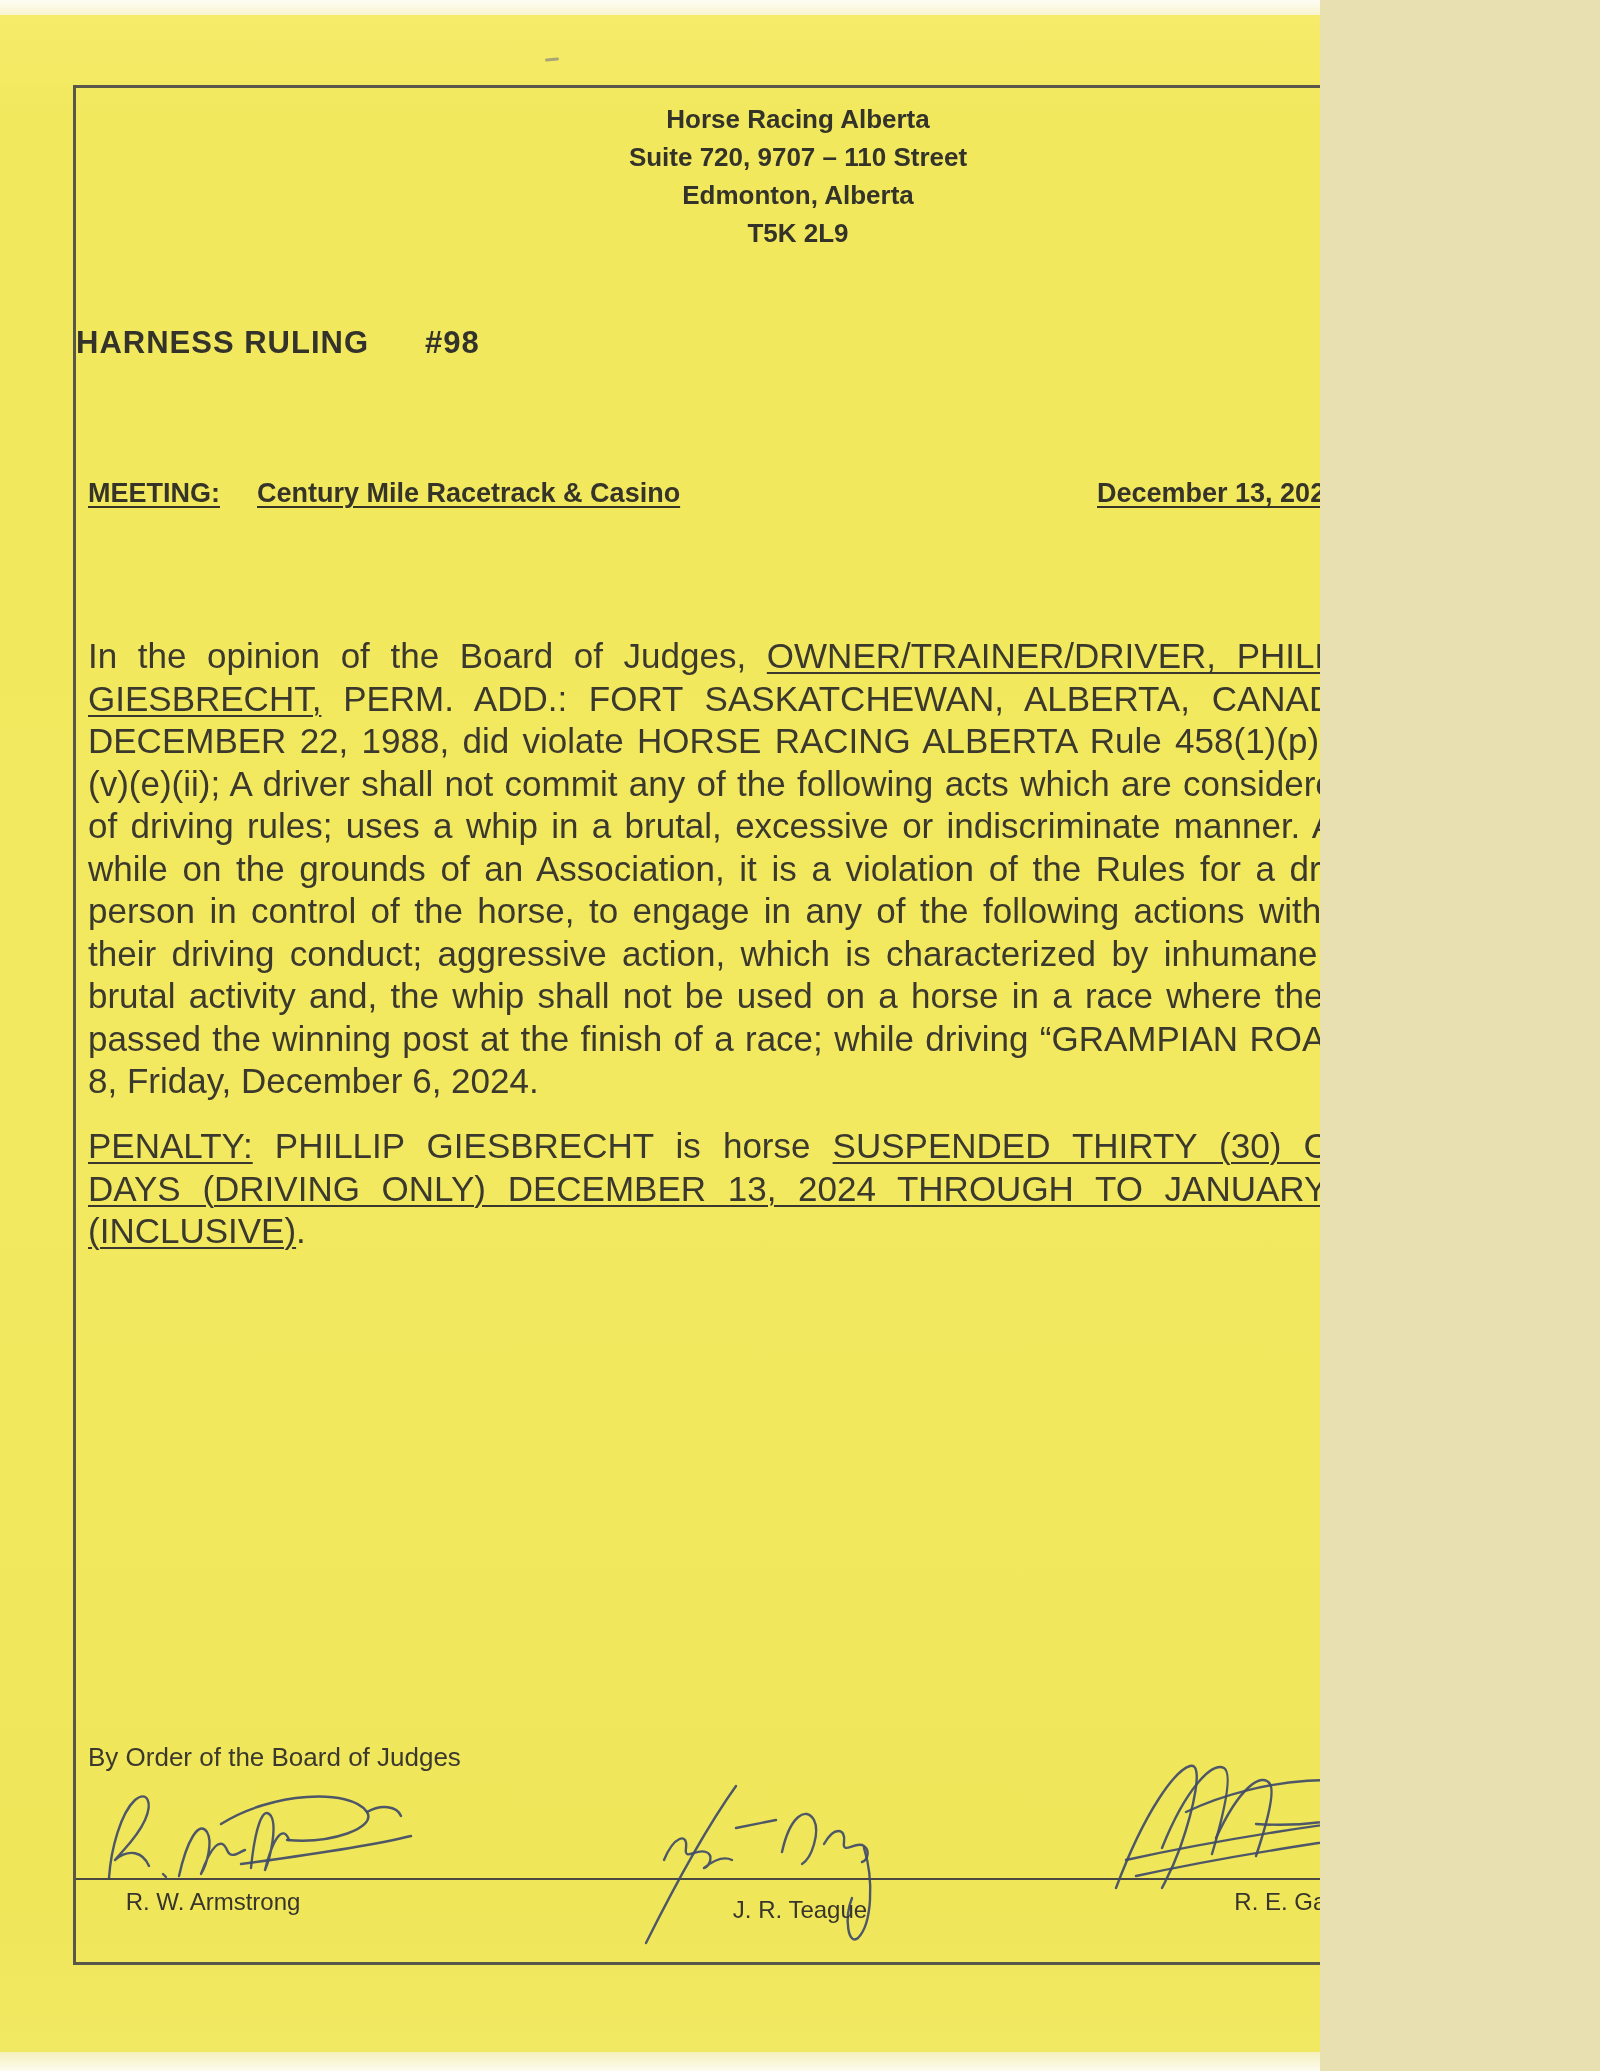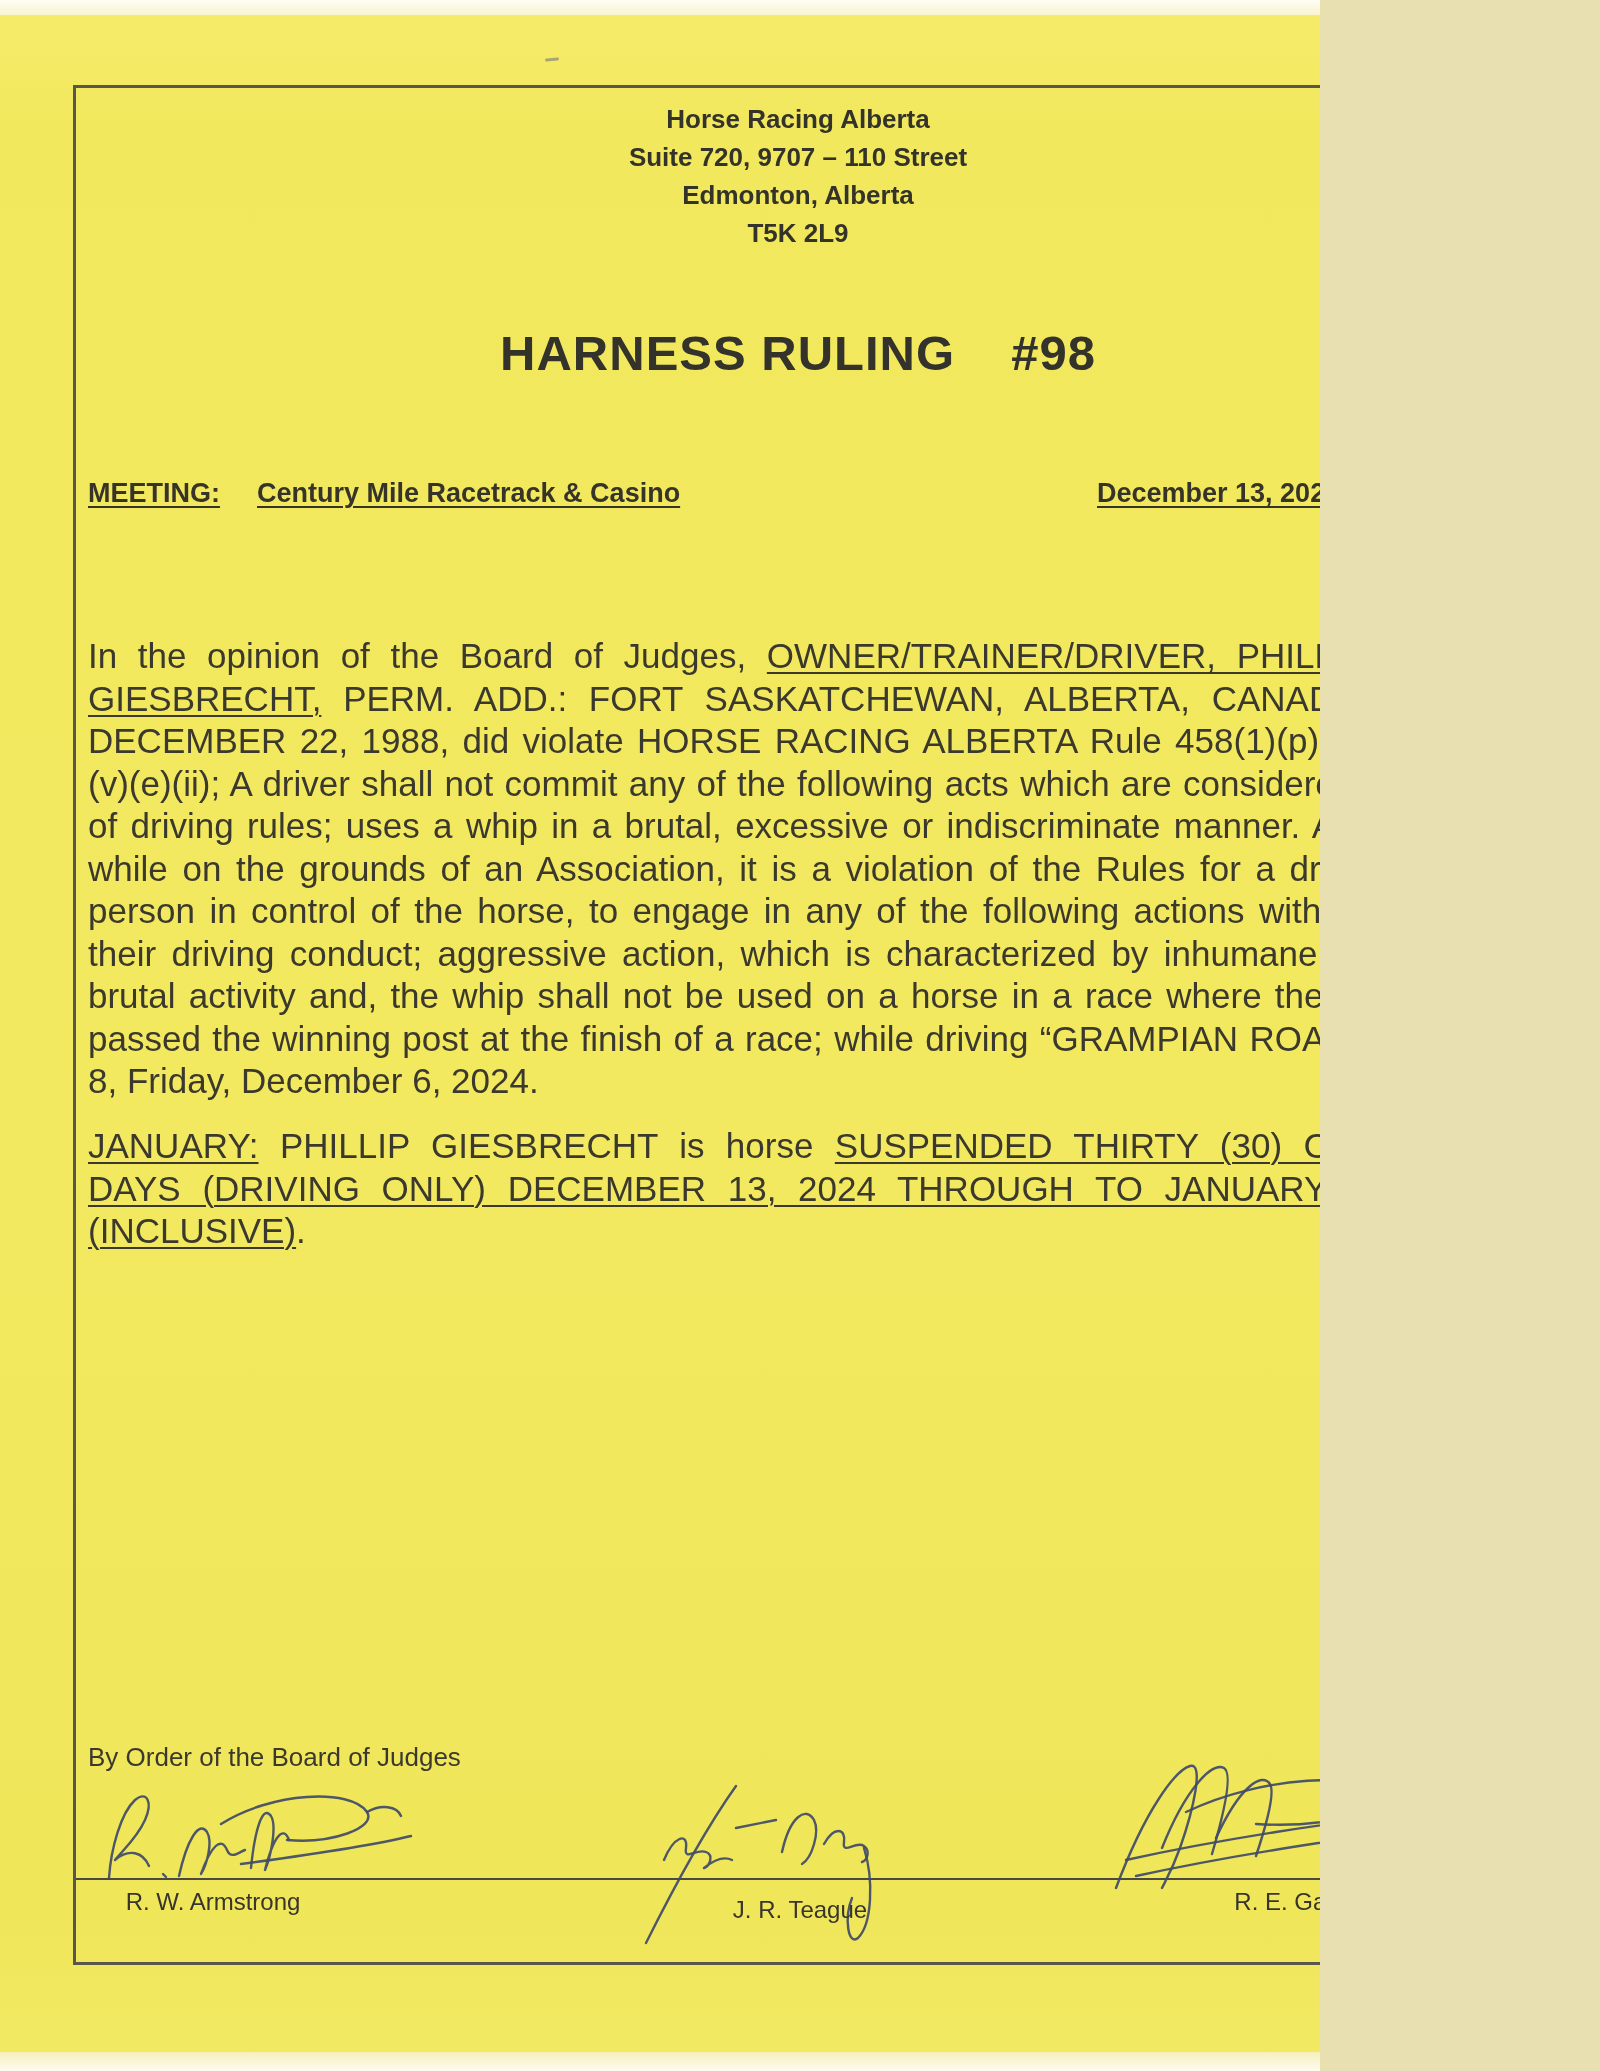--- a/index.html
+++ b/index.html
@@ -15,22 +15,22 @@
   .scan-edge-top{position:absolute;left:0;top:0;width:100%;height:15px;background:linear-gradient(180deg,#fefdf4,#f9f4cf);}
   .scan-edge-bottom{position:absolute;left:0;top:2052px;width:100%;height:19px;background:linear-gradient(180deg,#f5efbc,#fdfcef);}
   .scan-mark{position:absolute;left:545px;top:58px;width:14px;height:3px;background:#928e7c;opacity:.75;transform:rotate(-6deg);border-radius:2px;}
   .frame{
     position:absolute;left:73px;top:85px;width:1450px;height:1880px;
     border:3px solid #59574a;box-sizing:border-box;
   }
   .u{text-decoration:underline;text-decoration-thickness:2px;text-underline-offset:4px;}
   .letterhead{position:absolute;top:12px;left:0;width:100%;text-align:center;
     font-weight:bold;font-size:26px;line-height:38px;color:#34332a;}
-  .ruling-title{position:absolute;top:237px;left:0;width:100%;text-align:center;
-    font-weight:bold;font-size:49px;letter-spacing:1px;color:#33322b;}
+  .ruling-title{position:absolute;top:237px;left:0;width:100%;text-align:left;
+    font-weight:bold;font-size:31px;letter-spacing:1px;color:#33322b;}
   .ruling-title .num{margin-left:56px;}
   .meeting-row{position:absolute;top:390px;left:0;width:100%;height:40px;
     font-weight:bold;font-size:27px;color:#363429;}
   .meeting-row .lbl{position:absolute;left:12px;}
   .meeting-row .val{position:absolute;left:181px;}
   .meeting-row .date{position:absolute;left:1021px;}
   .body-par{position:absolute;left:12px;width:1406px;
     font-size:35px;line-height:42.5px;text-align:justify;color:#3b392d;}
   .par-main{top:512px;}
   .par-penalty{top:1002px;}
@@ -63,21 +63,21 @@
     </div>
 
     <div class="meeting-row">
       <span class="lbl u">MEETING:</span>
       <span class="val u">Century Mile Racetrack &amp; Casino</span>
       <span class="date u">December 13, 2024</span>
     </div>
 
     <p class="body-par par-main"><span>In the opinion of the Board of Judges, </span><span class="u">OWNER/TRAINER/DRIVER, PHILLIP SYVIO GIESBRECHT,</span><span> PERM. ADD.:  FORT SASKATCHEWAN, ALBERTA, CANADA, D.O.B. DECEMBER 22, 1988, did violate HORSE RACING ALBERTA Rule 458(1)(p)(2)(a)(iii)(b)(v)(e)(ii); A driver shall not commit any of the following acts which are considered violation of driving rules; uses a whip in a brutal, excessive or indiscriminate manner.  At any time while on the grounds of an Association, it is a violation of the Rules for a driver, or the person in control of the horse, to engage in any of the following actions with respect to their driving conduct; aggressive action, which is characterized by inhumane, severe or brutal activity and, the whip shall not be used on a horse in a race where the horse has passed the winning post at the finish of a race;  while driving “GRAMPIAN ROAD” in Race 8, Friday, December 6, 2024.</span></p>
 
-    <p class="body-par par-penalty"><span class="u">JANUARY:</span><span>   PHILLIP GIESBRECHT is horse </span><span class="u">SUSPENDED THIRTY (30) CALENDAR DAYS (DRIVING ONLY) DECEMBER 13, 2024 THROUGH TO JANUARY 11, 2025 (INCLUSIVE)</span><span>.</span></p>
+    <p class="body-par par-penalty"><span class="u">PENALTY:</span><span>   PHILLIP GIESBRECHT is horse </span><span class="u">SUSPENDED THIRTY (30) CALENDAR DAYS (DRIVING ONLY) DECEMBER 13, 2024 THROUGH TO JANUARY 11, 2025 (INCLUSIVE)</span><span>.</span></p>
 
     <div class="by-order">By Order of the Board of Judges</div>
 
     <div class="sig-rule"></div>
 
     <svg class="sig-svg" style="left:15px;" width="340" height="220" viewBox="0 0 340 220">
       <path d="M18,150 C20,120 30,85 44,72 C56,62 62,74 54,92 C46,110 32,122 24,132 C38,120 52,124 58,138"></path>
       <path d="M72,146 l3,3"></path>
       <path d="M88,148 C96,112 108,92 116,104 C122,114 116,136 110,146 C120,118 130,108 136,122 C140,132 148,124 154,122"></path>
       <path d="M160,140 C164,100 172,76 180,88 C186,98 180,128 174,142 C182,110 192,96 198,112"></path>

